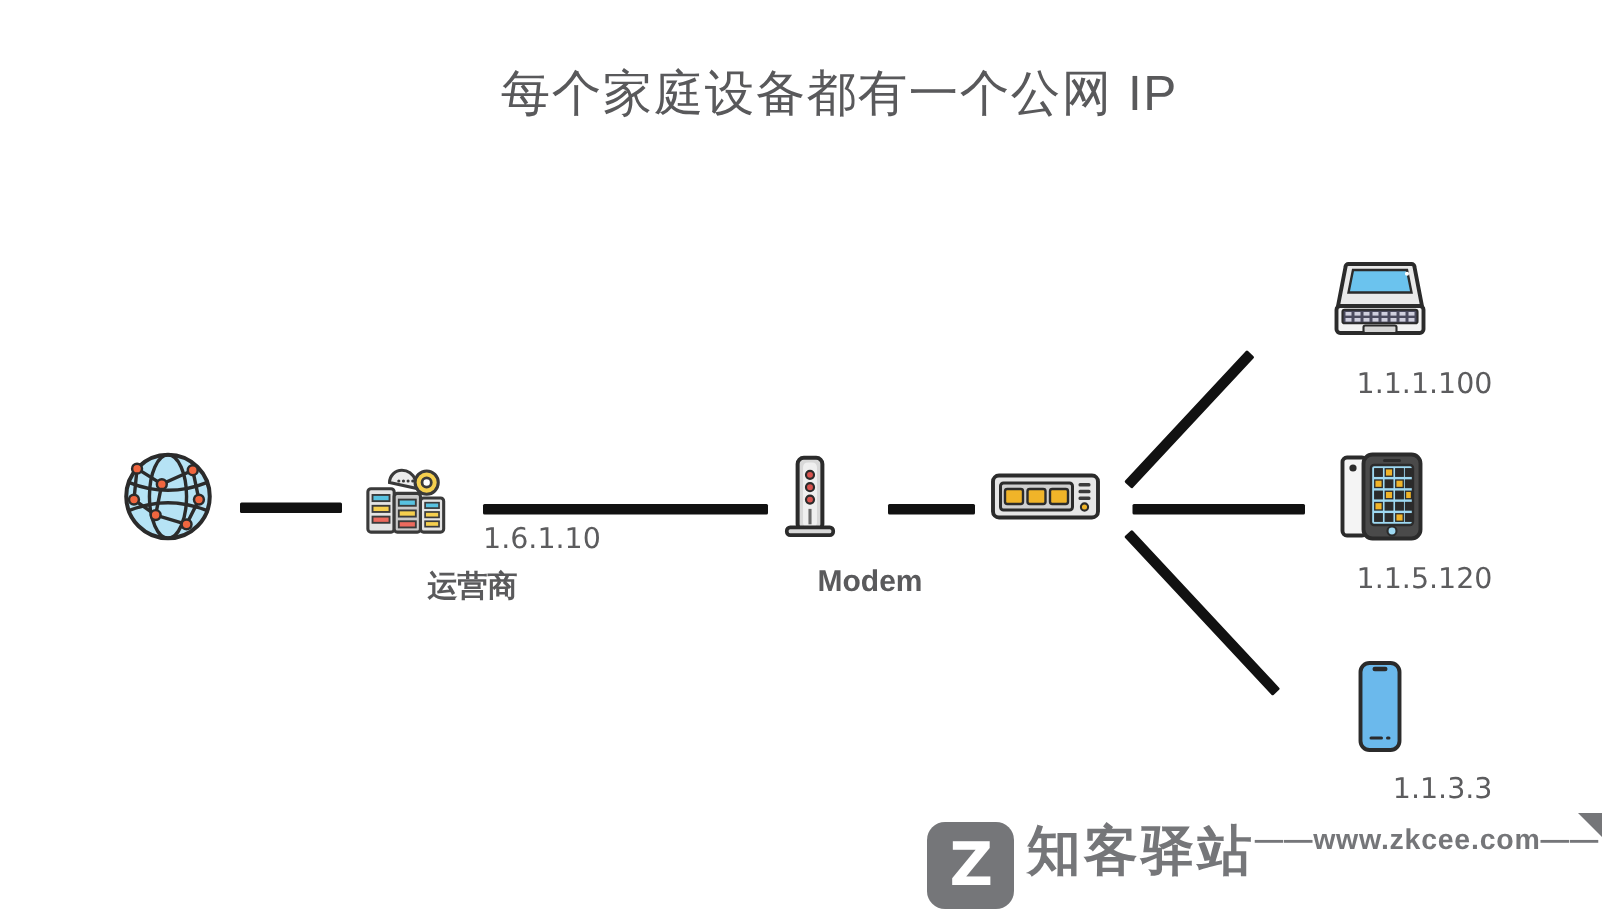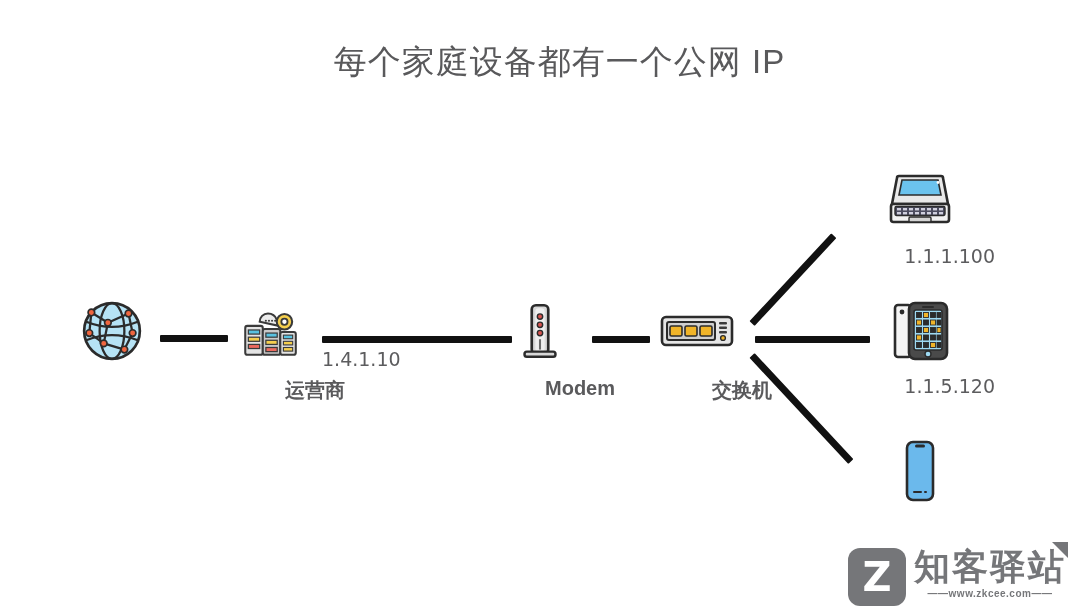--- a/index.html
+++ b/index.html
@@ -92,31 +92,31 @@
     justify-content: center;
     margin-right: 8px;
   }
   .wm-badge span {
     color: #ffffff;
     font-size: 40px;
     font-weight: bold;
     font-family: "DejaVu Sans", sans-serif;
     line-height: 1;
   }
-  .wm-right { display: flex; flex-direction: column; }
+  .wm-right { display: flex; flex-direction: row; }
   .wm-name {
     font-size: 36px;
     font-weight: bold;
     color: #6e6f72;
     letter-spacing: 2px;
     line-height: 1.05;
     white-space: nowrap;
   }
   .wm-url {
-    font-size: 10px;
+    font-size: 19px;
     font-weight: bold;
     color: #6e6f72;
     letter-spacing: 0.5px;
     margin-top: 2px;
     text-align: center;
     white-space: nowrap;
   }
   .wm-corner {
     position: absolute;
     right: -2px; top: -6px;
@@ -128,21 +128,21 @@
 </head>
 <body>
 
 <div id="stage">
 
   <div class="title">每个家庭设备都有一个公网 IP</div>
 
   <div class="link link-h" style="left:160px; top:335px; width:68px;"></div>
 
   <div class="link link-h" style="left:322px; top:336px; width:190px;"></div>
-  <div class="link-caption" style="left:322px; top:348px;">1.4.1.10</div>
+  <div class="link-caption" style="left:322px; top:348px;">1.6.1.10</div>
 
   <div class="link link-h" style="left:592px; top:336px; width:58px;"></div>
 
   <div class="link link-diag" style="left:752px; top:320px; width:120px; transform: rotate(-47deg);"></div>
 
   <div class="link link-h" style="left:755px; top:336px; width:115px;"></div>
 
   <div class="link link-diag" style="left:752px; top:352px; width:145px; transform: rotate(47deg);"></div>
 
   <div class="node" style="left:37px; top:295px;">
@@ -227,21 +227,20 @@
           <rect x="42" y="21" width="12" height="10" rx="1.5" fill="#f0b429"></rect>
         </g>
         <g fill="#3b3b3b">
           <rect x="61" y="17" width="8" height="2.4" rx="1"></rect>
           <rect x="61" y="21.5" width="8" height="2.4" rx="1"></rect>
           <rect x="61" y="26" width="8" height="2.4" rx="1"></rect>
         </g>
         <circle cx="65" cy="33" r="2.4" fill="#f0b429" stroke="#2b2b2b" stroke-width="1.4"></circle>
       </svg>
     </div>
-    <div class="node-label">交换机</div>
   </div>
 
   <div class="node" style="left:845px; top:165px;">
     <div class="icon-box">
       <svg width="74" height="62" viewBox="0 0 74 62">
         <path d="M16 6 h42 a2 2 0 0 1 2 2 l5 26 h-56 l5 -26 a2 2 0 0 1 2 -2 z" fill="#e9e9e9" stroke="#2b2b2b" stroke-width="2.6"></path>
         <path d="M19 10 h36 l3 15 h-42 z" fill="#6bc3ee" stroke="#2b2b2b" stroke-width="1.6"></path>
         <circle cx="55" cy="12.5" r="1.4" fill="#ffffff"></circle>
         <rect x="8" y="34" width="58" height="18" rx="2.5" fill="#f2f2f2" stroke="#2b2b2b" stroke-width="2.6"></rect>
         <rect x="12" y="36.5" width="50" height="9" rx="1.4" fill="#4b4b5e" stroke="#2b2b2b" stroke-width="1.4"></rect>
@@ -307,20 +306,21 @@
 
   <div class="node" style="left:845px; top:435px;">
     <div class="icon-box">
       <svg width="44" height="66" viewBox="0 0 44 66">
         <rect x="9" y="4" width="26" height="58" rx="6" fill="#6bb9ec" stroke="#2b2b2b" stroke-width="2.6"></rect>
         <rect x="17" y="6.5" width="10" height="3" rx="1.5" fill="#2b2b2b"></rect>
         <rect x="15" y="53" width="9" height="2" rx="1" fill="#2b2b2b"></rect>
         <rect x="26" y="53" width="3" height="2" rx="1" fill="#2b2b2b"></rect>
       </svg>
     </div>
+    <div class="ip-label">1.1.3.3</div>
   </div>
 
   <div class="watermark">
     <div class="wm-badge">
       <span>Z</span>
     </div>
     <div class="wm-right">
       <div class="wm-name">知客驿站</div>
       <div class="wm-url">——www.zkcee.com——</div>
     </div>

